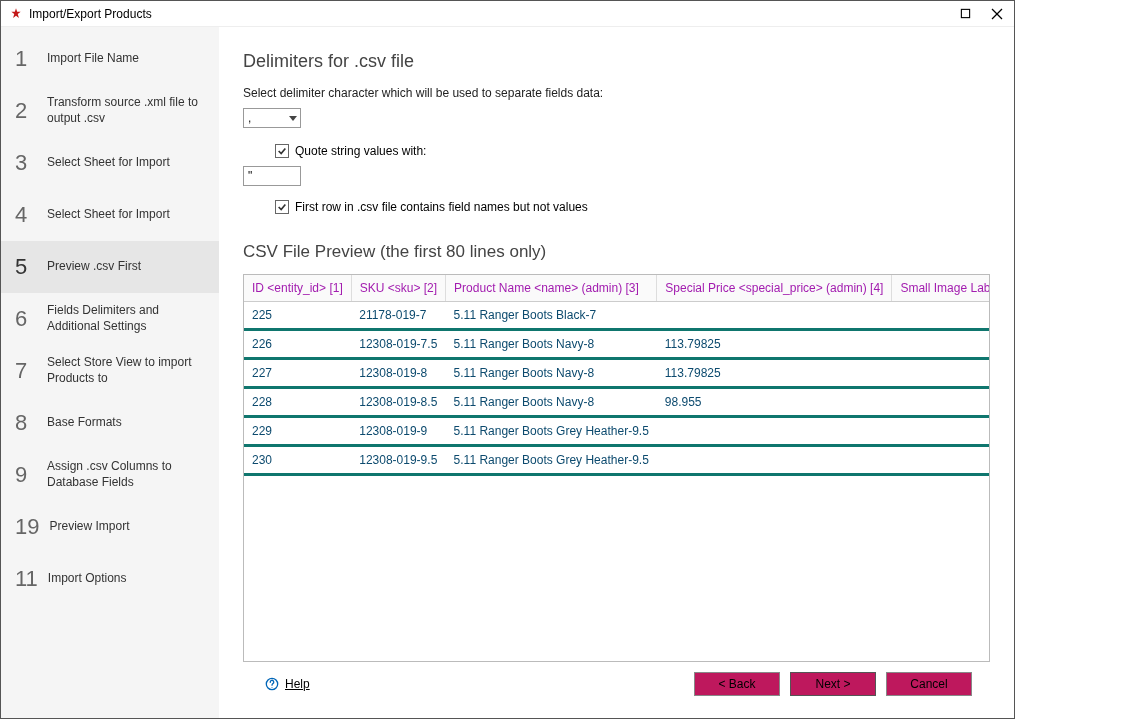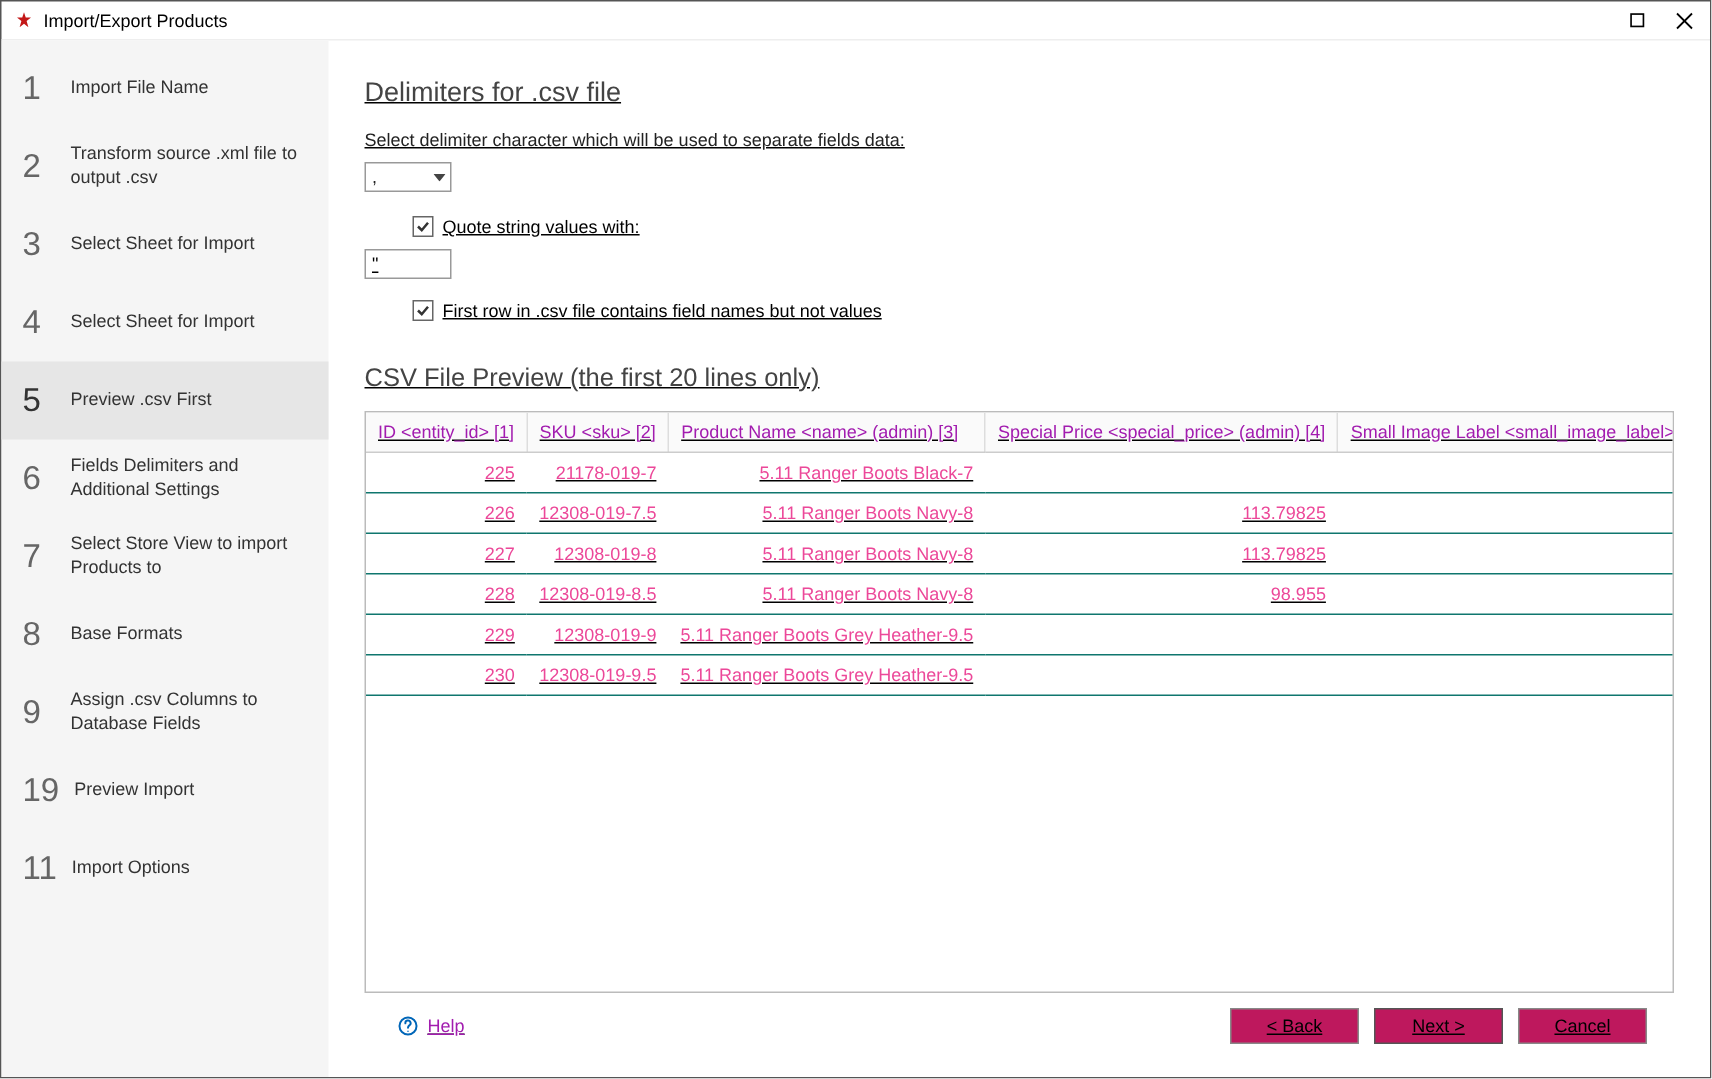--- a/index.html
+++ b/index.html
@@ -6,21 +6,21 @@
   html, body {
     margin: 0; padding: 0;
     width: 1141px; height: 719px;
     font-family: "Segoe UI", Tahoma, sans-serif;
     font-size: 12px;
     background: #fff;
     color: #000;
     overflow: hidden;
   }
   .window {
-    width: 1141px; height: 719px;
+    width: 1015px; height: 719px;
     border: 1px solid #555;
     display: flex;
     flex-direction: column;
     position: relative;
   }
   .titlebar {
     height: 26px;
     display: flex;
     align-items: center;
     padding: 0 6px 0 8px;
@@ -76,21 +76,20 @@
     background: #e6e6e6;
   }
   .step.active .num { color: #333; }
 
   .main {
     flex: 1;
     padding: 18px 24px 12px 24px;
     display: flex;
     flex-direction: column;
     min-width: 0;
-    text-decoration: underline;
   }
   .h1 {
     font-size: 18px;
     color: #444;
     margin: 6px 0 14px 0;
     font-weight: 400;
   }
   .desc {
     font-size: 12px;
     color: #222;
@@ -162,36 +161,35 @@
     padding: 6px 8px;
     border-right: 1px solid #ddd;
     border-bottom: 1px solid #ccc;
     color: #a21caf;
     background: #fafafa;
     white-space: nowrap;
   }
   thead th:last-child { border-right: none; }
   tbody td {
     padding: 6px 8px;
-    border-bottom: 1px solid #0f766e;
-    color: #ec4899;
+    border-bottom: 3px solid #0f766e;
+    color: #0c4a6e;
     white-space: nowrap;
-    text-align: right;
   }
 
   .footer {
     height: 44px;
     display: flex;
     align-items: center;
     padding: 0 18px 0 22px;
     gap: 10px;
   }
   .help {
     display: flex; align-items: center; gap: 6px;
-    color: #a21caf; cursor: pointer;
+    color: #000000; cursor: pointer;
     font-size: 12px;
   }
   .help svg { width:14px; height:14px; stroke:#0066b8; fill:none; stroke-width:1.5; }
   .help span { text-decoration: underline; }
   .spacer { flex:1; }
   .btn-ft {
     min-width: 86px; height: 24px;
     border: 1px solid #888;
     background: #be185d;
     font-size: 12px;
@@ -302,21 +300,21 @@
 
       <div class="check-row">
         <span class="checkbox">
           <svg viewBox="0 0 12 12">
               <polyline points="2,6 5,9 10,3"></polyline>
             </svg>
         </span>
         <span>First row in .csv file contains field names but not values</span>
       </div>
 
-      <div class="h2">CSV File Preview (the first 20 lines only)</div>
+      <div class="h2">CSV File Preview (the first 80 lines only)</div>
 
       <div class="grid">
         <table>
           <thead>
               <tr id="thead-row">
                 <th>ID &lt;entity_id&gt; [1]</th>
                 <th>SKU &lt;sku&gt; [2]</th>
                 <th>Product Name &lt;name&gt; (admin) [3]</th>
                 <th>Special Price &lt;special_price&gt; (admin) [4]</th>
                 <th>Small Image Label &lt;small_image_label&gt; (admin) [5]</th>

